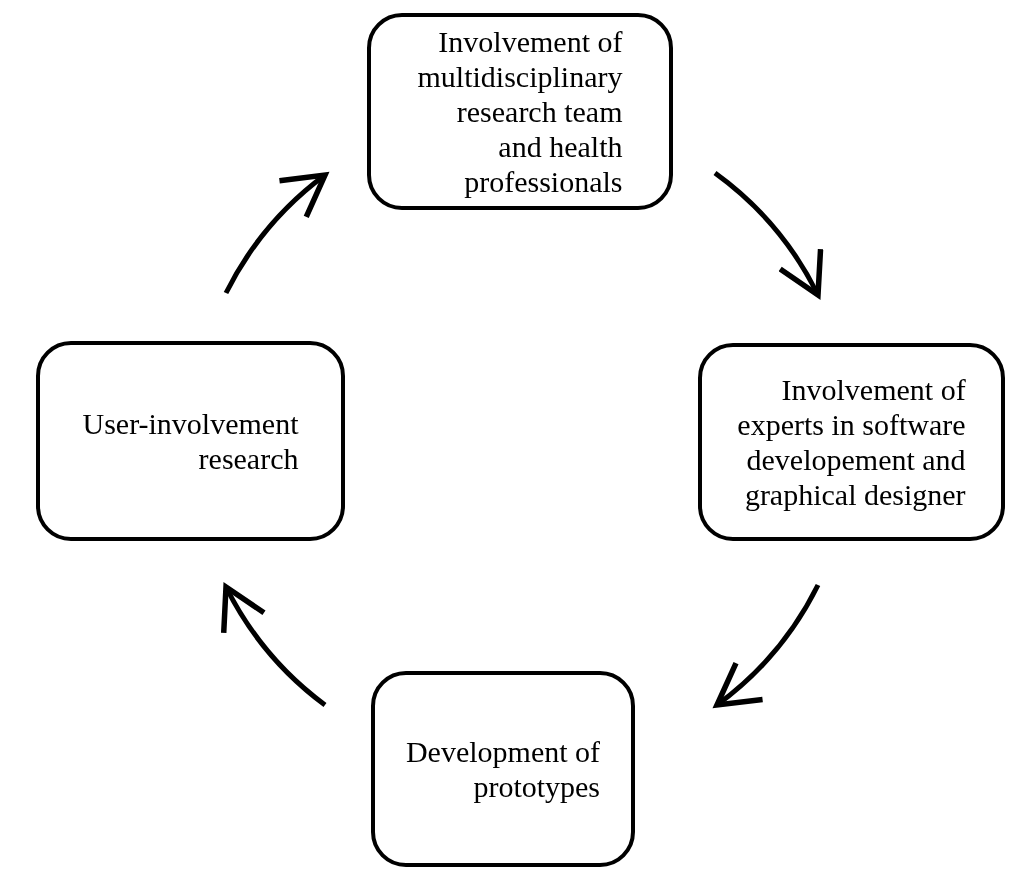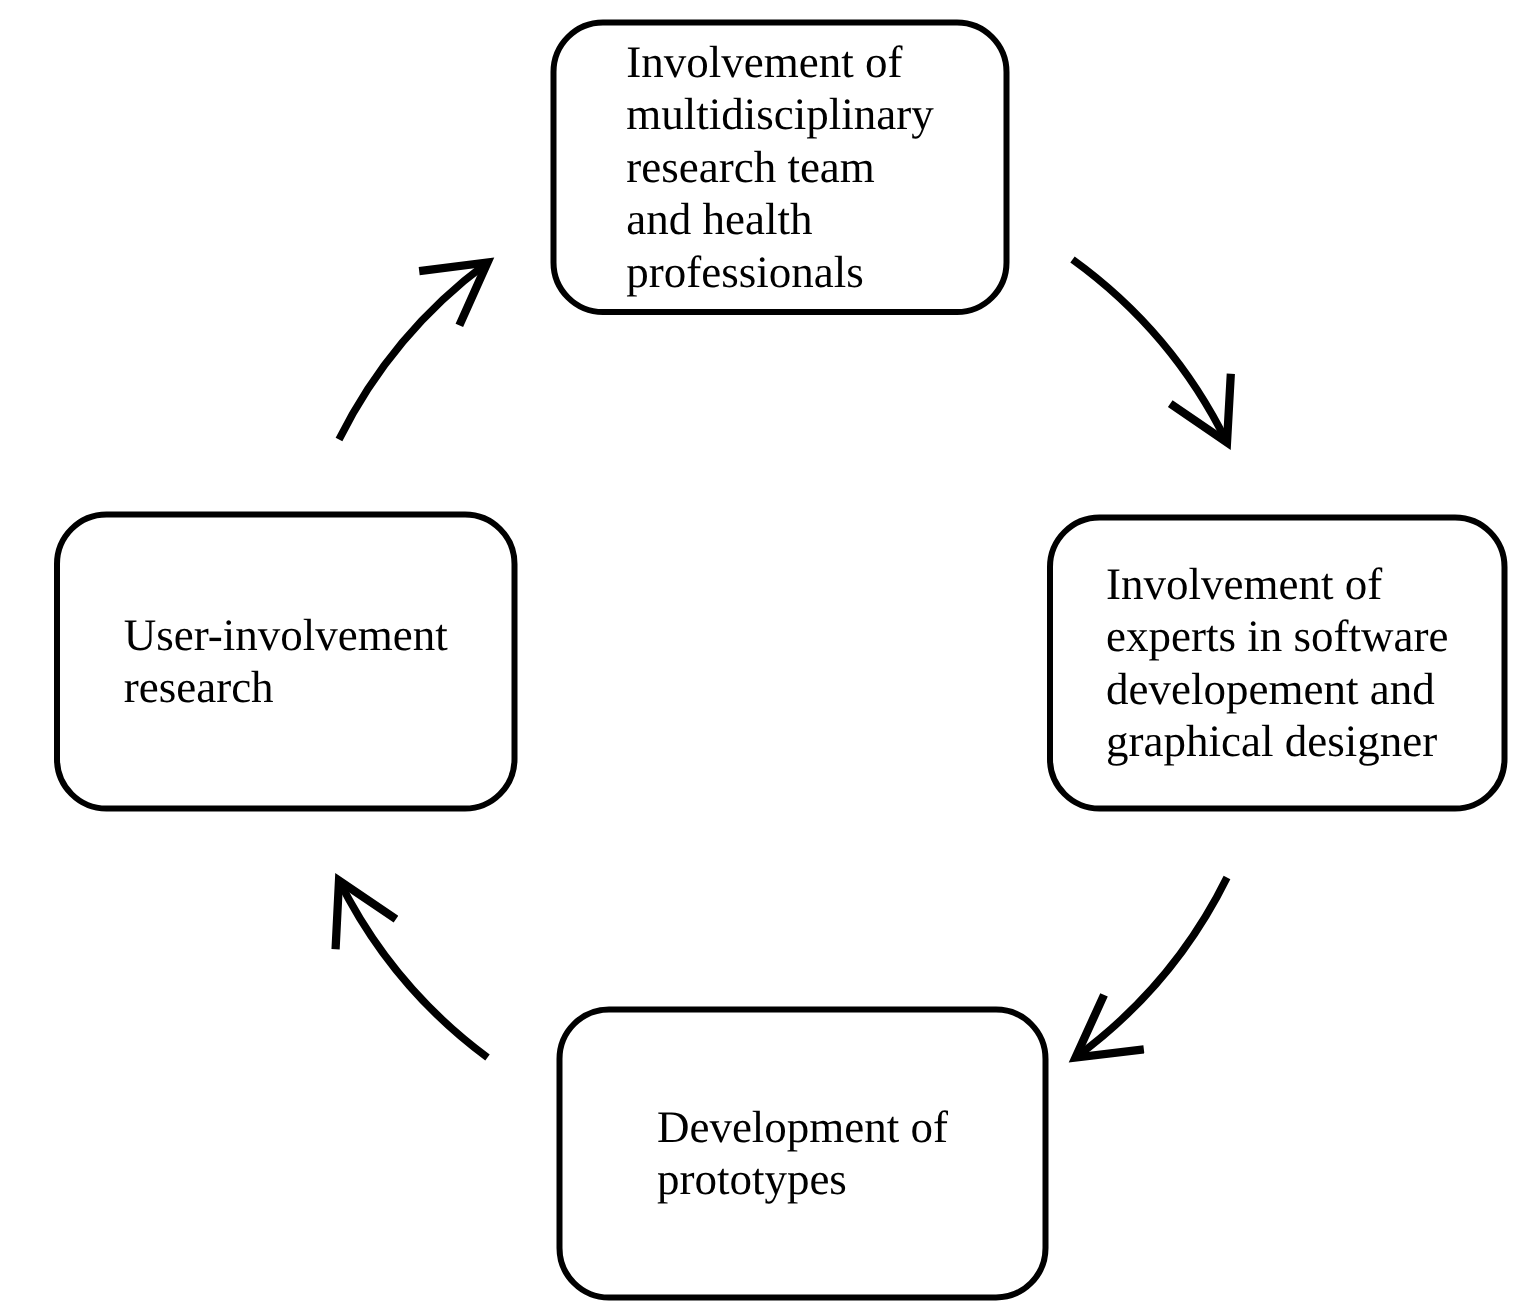--- a/index.html
+++ b/index.html
@@ -32,28 +32,28 @@
     box-sizing: border-box;
     background: #ffffff;
     border: 4px solid #000000;
     border-radius: 35px;
     display: flex;
     align-items: center;
     justify-content: center;
   }
   .node-label {
     white-space: pre-line;
-    text-align: left;
+    text-align: right;
     font-size: 30px;
     line-height: 35px;
     color: #000000;
   }
   .node-top    { left: 367px; top: 13px;  width: 306px; height: 197px; }
   .node-right  { left: 698px; top: 343px; width: 307px; height: 198px; }
-  .node-bottom { left: 371px; top: 671px; width: 328px; height: 196px; }
+  .node-bottom { left: 371px; top: 671px; width: 264px; height: 196px; }
   .node-left   { left: 36px;  top: 341px; width: 309px; height: 200px; }
 </style>
 </head>
 <body>
 
 <div class="canvas">
 
   <svg class="arrows-layer" viewBox="0 0 1024 875" xmlns="http://www.w3.org/2000/svg">
     <defs>
       <marker id="arrowhead" viewBox="0 0 10 10" refX="8.5" refY="5" markerWidth="10" markerHeight="10" orient="auto">

